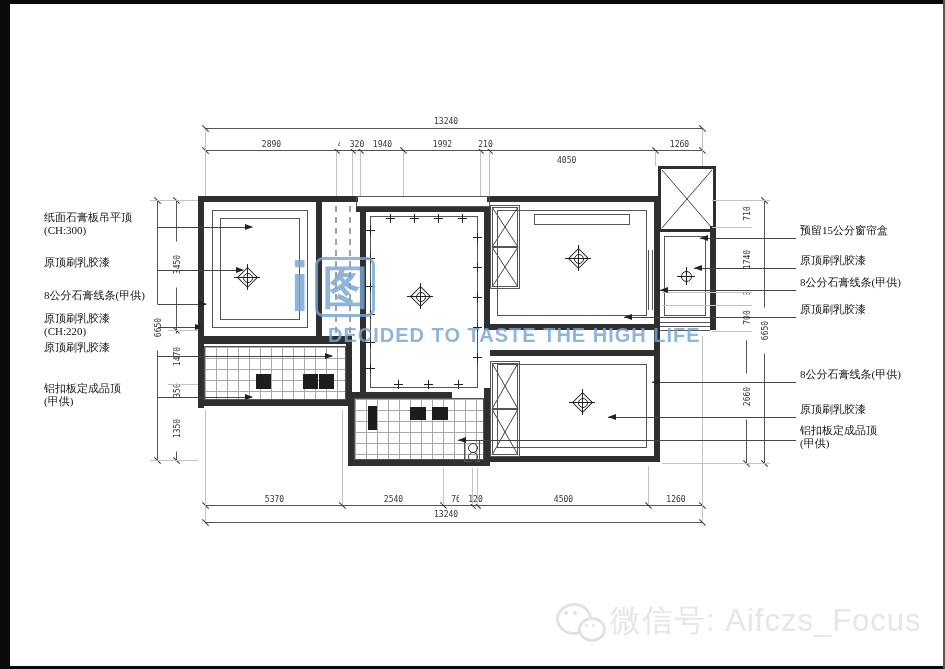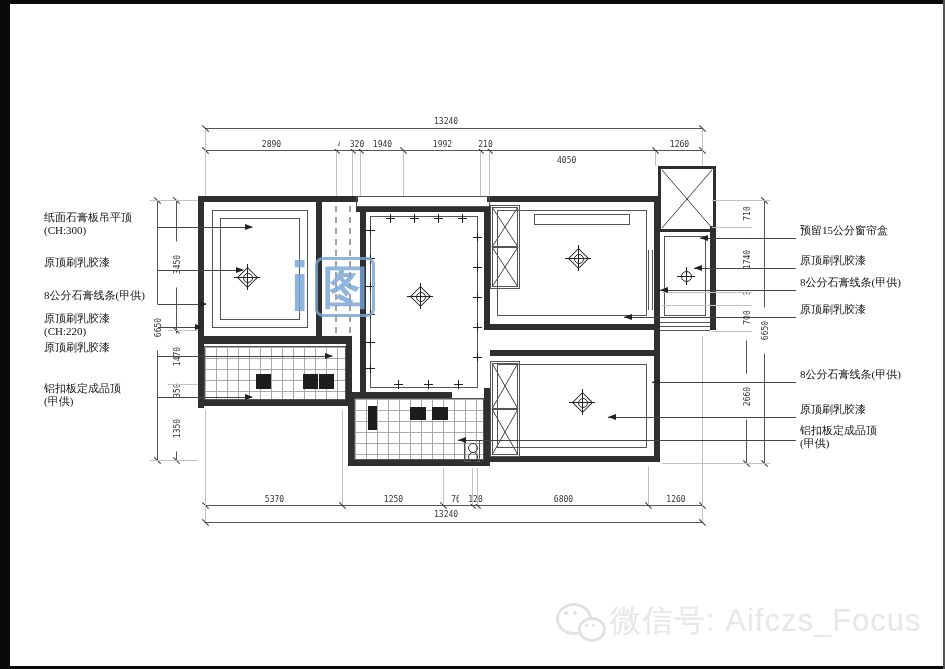--- a/index.html
+++ b/index.html
@@ -198,24 +198,24 @@
     <div class="abs dim" style="left: 662.5px; top: 140px; width: 32px; text-align: center;">1260</div>
     <div class="abs dimline" style="left: 205px; top: 505px; width: 497px; height: 1px;"></div>
     <div class="abs tick" style="left: 201px; top: 505px; width: 9px; height: 1px;"></div>
     <div class="abs tick" style="left: 338px; top: 505px; width: 9px; height: 1px;"></div>
     <div class="abs tick" style="left: 439px; top: 505px; width: 9px; height: 1px;"></div>
     <div class="abs tick" style="left: 468px; top: 505px; width: 9px; height: 1px;"></div>
     <div class="abs tick" style="left: 473px; top: 505px; width: 9px; height: 1px;"></div>
     <div class="abs tick" style="left: 644px; top: 505px; width: 9px; height: 1px;"></div>
     <div class="abs tick" style="left: 698px; top: 505px; width: 9px; height: 1px;"></div>
     <div class="abs dim" style="left: 257.5px; top: 495px; width: 32px; text-align: center;">5370</div>
-    <div class="abs dim" style="left: 376.5px; top: 495px; width: 32px; text-align: center;">1250</div>
+    <div class="abs dim" style="left: 376.5px; top: 495px; width: 32px; text-align: center;">2540</div>
     <div class="abs dim" style="left: 441.5px; top: 495px; width: 32px; text-align: center;">760</div>
     <div class="abs dim" style="left: 458.5px; top: 495px; width: 32px; text-align: center;">120</div>
-    <div class="abs dim" style="left: 546.5px; top: 495px; width: 32px; text-align: center;">6800</div>
+    <div class="abs dim" style="left: 546.5px; top: 495px; width: 32px; text-align: center;">4500</div>
     <div class="abs dim" style="left: 659px; top: 495px; width: 32px; text-align: center;">1260</div>
     <div class="abs dimline" style="left: 205px; top: 522px; width: 497px; height: 1px;"></div>
     <div class="abs tick" style="left: 201px; top: 522px; width: 9px; height: 1px;"></div>
     <div class="abs tick" style="left: 698px; top: 522px; width: 9px; height: 1px;"></div>
     <div class="abs dim noBg" style="left: 433px; top: 510px;">13240</div>
     <div class="abs dimline" style="left: 176px; top: 200px; width: 1px; height: 260px;"></div>
     <div class="abs tick" style="left: 172px; top: 200px; width: 9px; height: 1px;"></div>
     <div class="abs tick" style="left: 172px; top: 330px; width: 9px; height: 1px;"></div>
     <div class="abs tick" style="left: 172px; top: 384px; width: 9px; height: 1px;"></div>
     <div class="abs tick" style="left: 172px; top: 397px; width: 9px; height: 1px;"></div>
@@ -355,20 +355,21 @@
     <line x1="518" y1="409" x2="492" y2="455" stroke="#444" stroke-width="1"></line>
     <line x1="336" y1="206" x2="336" y2="336" stroke="#444" stroke-width="1" stroke-dasharray="6 5"></line>
     <line x1="350" y1="206" x2="350" y2="336" stroke="#444" stroke-width="1" stroke-dasharray="6 5"></line>
   </svg>
 
 <div id="wm" class="abs">
   <div class="row">
     <span class="lead">i</span>
     <span class="boxed">图</span>
   </div>
+  <div class="tag">DECIDED TO TASTE THE HIGH LIFE</div>
 </div>
 
 <div class="abs wx">
   <span class="b1"></span>
   <span class="b2"></span>
   <span class="e" style="left:8px;top:8px;"></span>
   <span class="e" style="left:17px;top:8px;"></span>
   <span class="e" style="left:29px;top:21px;width:3px;height:3px;"></span>
   <span class="e" style="left:36px;top:21px;width:3px;height:3px;"></span>
 </div>

